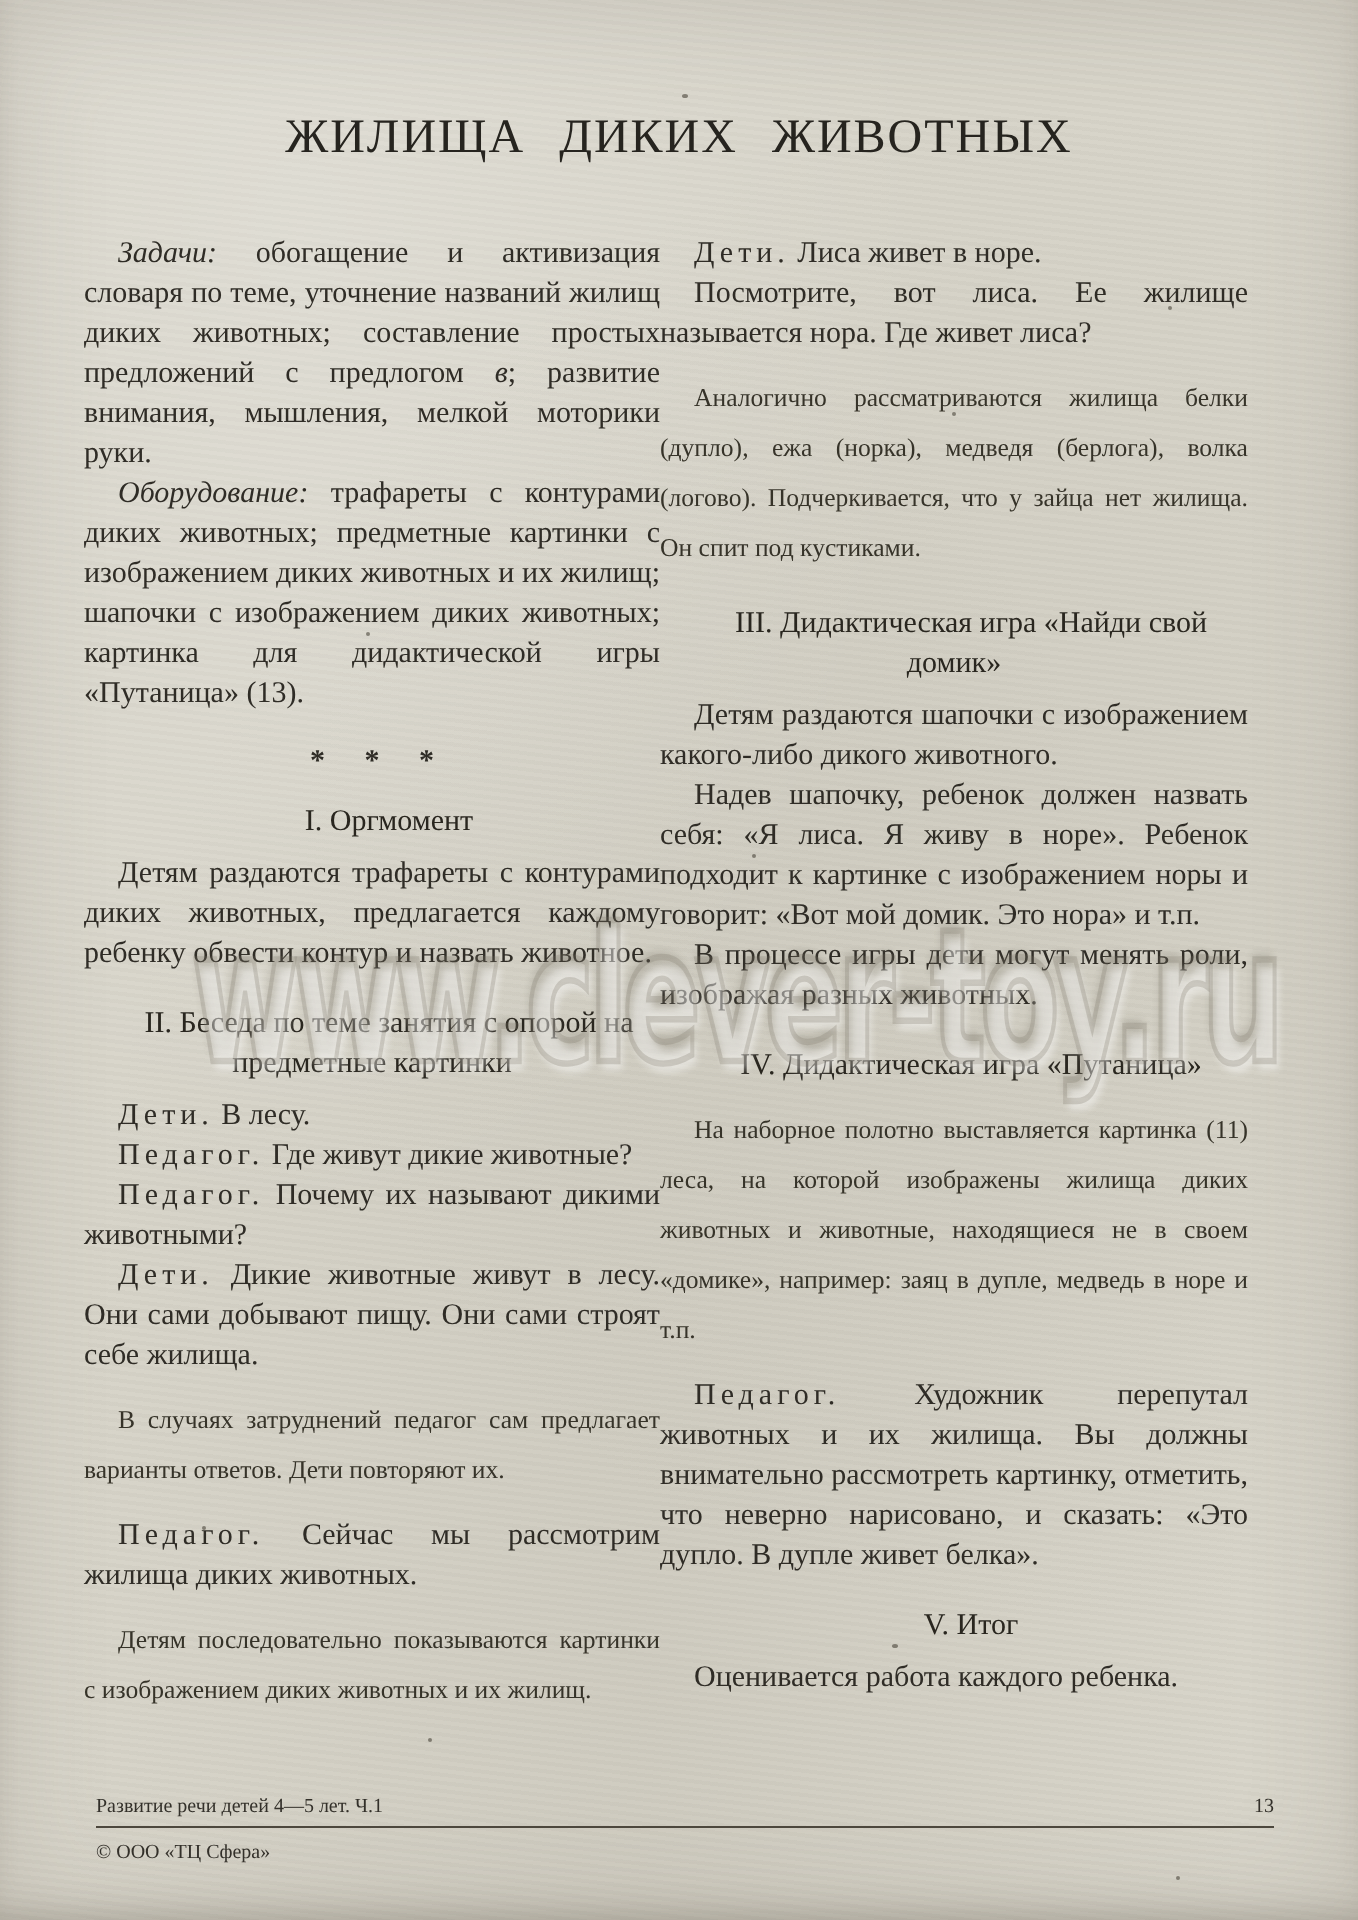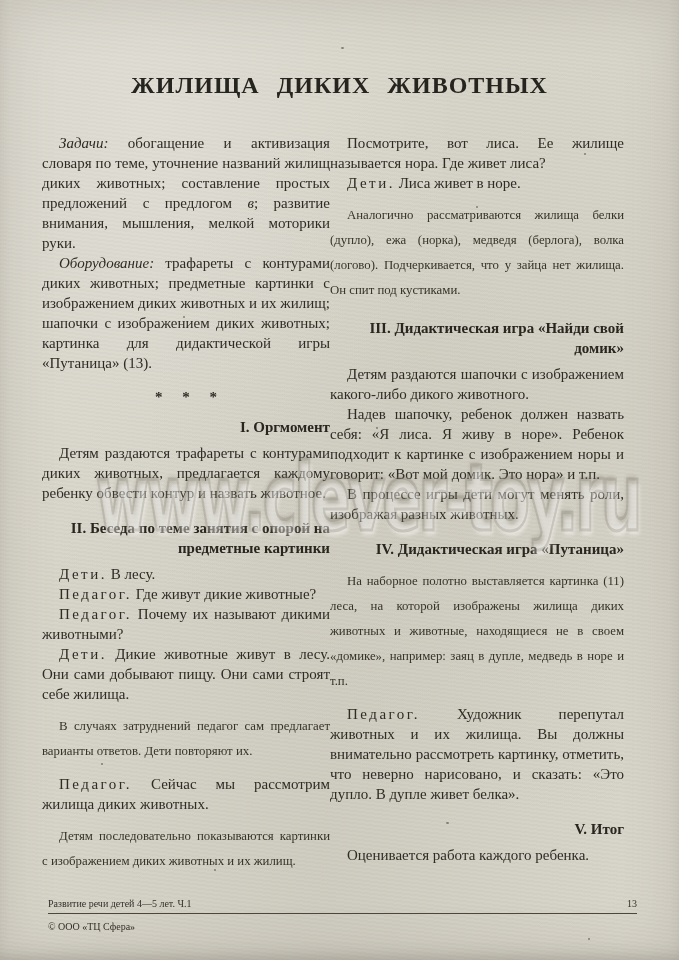--- a/index.html
+++ b/index.html
@@ -12,25 +12,25 @@
     color:#2f2c26;
     background:
       radial-gradient(ellipse at 22% 12%, rgba(255,255,255,0.20), transparent 42%),
       radial-gradient(ellipse at 78% 45%, rgba(120,114,98,0.07), transparent 52%),
       radial-gradient(ellipse at 48% 88%, rgba(128,122,106,0.10), transparent 60%),
       repeating-linear-gradient(7deg, rgba(255,255,255,0.025) 0 2px, rgba(40,38,30,0.018) 2px 4px),
       #d7d4c9;
     box-shadow: inset 0 0 55px rgba(108,102,88,0.20), inset 0 -10px 16px -8px rgba(88,83,68,0.30);
   }
   .title{
-    margin:16px;
+    margin:0;
     padding-top:56px;
     text-align:center;
     font-size:24px;
-    font-weight:bold;
+    font-weight:normal;
     letter-spacing:1px;
     word-spacing:10px;
     color:#26241f;
   }
   .columns{
     display:flex;
     margin:34px 39px 0 42px;
     gap:0;
     font-size:15px;
     line-height:20px;
@@ -47,24 +47,24 @@
     color:#363329;
   }
   .sep{
     text-align:center;
     font-weight:bold;
     letter-spacing:8px;
     margin:14px 0 10px;
     text-indent:8px;
   }
   .hd{
-    font-weight:bold;
+    font-weight:normal;
     margin:0 0 6px;
     text-indent:17px;
-    text-align:right;
+    text-align:center;
     color:#29261f;
   }
   .mt{margin-top:15px;}
   .speaker{letter-spacing:2.5px;}
   .em{font-style:italic;}
   .watermark{
     position:absolute;
     left:62px;right:6px;top:444px;
     text-align:center;
     font-family:"DejaVu Sans",sans-serif;
@@ -124,22 +124,22 @@
       <p class="indent"><span class="speaker">Дети.</span> <span>Дикие животные живут в лесу. Они сами добывают пищу. Они сами строят себе жилища.</span></p>
 
       <p class="note indent">В случаях затруднений педагог сам предлагает варианты ответов. Дети повторяют их.</p>
 
       <p class="indent"><span class="speaker">Педагог.</span> <span>Сейчас мы рассмотрим жилища диких животных.</span></p>
 
       <p class="note indent">Детям последовательно показываются картинки с изображением диких животных и их жилищ.</p>
     </div>
 
     <div class="col-right">
+      <p class="indent"><span class="speaker">Дети.</span> <span>Лиса живет в норе.</span></p>
       <p class="indent">Посмотрите, вот лиса. Ее жилище называется нора. Где живет лиса?</p>
-      <p class="indent"><span class="speaker">Дети.</span> <span>Лиса живет в норе.</span></p>
 
       <p class="note indent">Аналогично рассматриваются жилища белки (дупло), ежа (норка), медведя (берлога), волка (логово). Подчеркивается, что у зайца нет жилища. Он спит под кустиками.</p>
 
       <p class="hd mt">III. Дидактическая игра «Найди свой домик»</p>
       <p class="indent">Детям раздаются шапочки с изображением какого-либо дикого животного.</p>
       <p class="indent">Надев шапочку, ребенок должен назвать себя: «Я лиса. Я живу в норе». Ребенок подходит к картинке с изображением норы и говорит: «Вот мой домик. Это нора» и т.п.</p>
       <p class="indent">В процессе игры дети могут менять роли, изображая разных животных.</p>
 
       <p class="hd mt">IV. Дидактическая игра «Путаница»</p>
       <p class="note indent">На наборное полотно выставляется картинка (11) леса, на которой изображены жилища диких животных и животные, находящиеся не в своем «домике», например: заяц в дупле, медведь в норе и т.п.</p>

